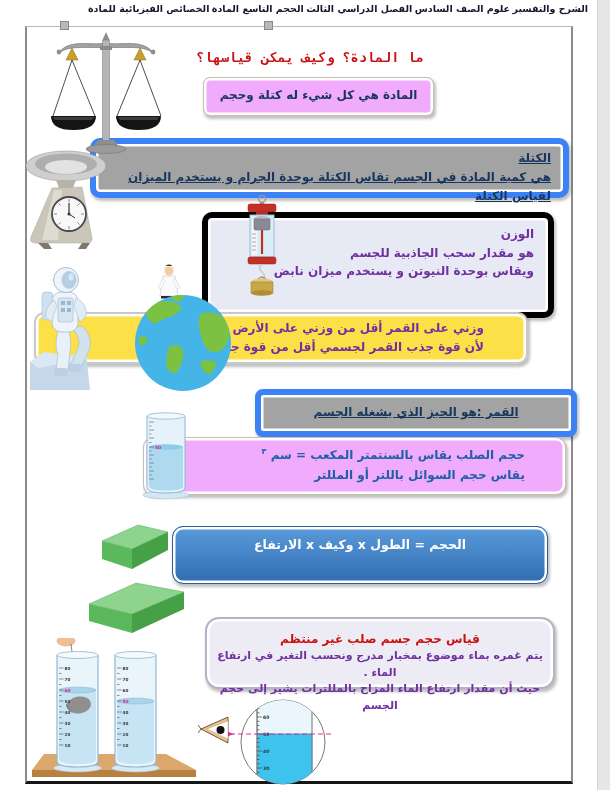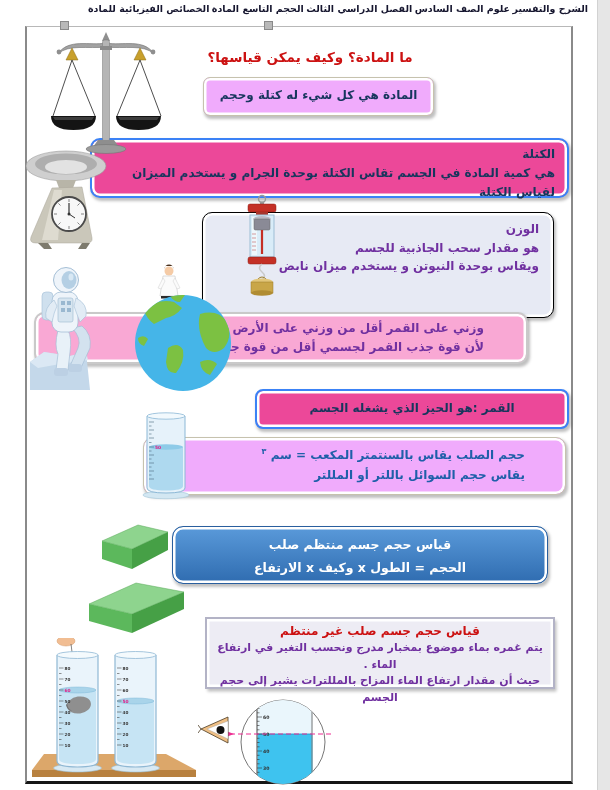--- a/index.html
+++ b/index.html
@@ -10,41 +10,41 @@
         direction:rtl;justify-content:space-between;align-items:center;}
   .tab{font-size:9.5px;font-weight:bold;color:#15152e;white-space:nowrap;cursor:default;}
   
   .page-frame{position:absolute;left:25px;top:26px;width:544px;height:754px;
         border-left:2px solid #8a8a8a;border-right:2px solid #8a8a8a;
         border-top:1px solid #b8b8b8;border-bottom:3px solid #161616;background:transparent;}
   .handle{position:absolute;width:7px;height:7px;background:#b9b9b9;border:1px solid #8a8a8a;top:21px;}
   .strip{position:absolute;left:597px;top:0;width:13px;height:790px;background:#e6e6e6;border-left:1px solid #d2d2d2;}
   
   .title{position:absolute;left:170px;top:40px;width:280px;text-align:center;
-         color:#cc1111;font-size:13.5px;font-weight:bold;direction:rtl;}
+         color:#cc1111;font-size:13.5px;font-weight:bold;direction:rtl;font-family:Liberation Mono, monospace;}
   
   .bubble{position:absolute;border-radius:10px;direction:rtl;font-weight:bold;z-index:1;
           box-shadow:inset 0 0 0 2.5px #fff, 1.5px 2.5px 3px rgba(0,0,0,.25);}
   .cream{background:#f0abfc;border:1px solid #c6c2ae;}
-  .bluegray{background:#ec4899;border:2px solid #3b82f6;color:#17365d;}
+  .bluegray{background:#a3a3a3;border:6px solid #3b82f6;color:#17365d;text-decoration:underline;}
   .navy{color:#17365d;}
   .purple{color:#7030a0;}
   .bluetxt{color:#1f5fa9;}
   .box1{left:203px;top:77px;width:229px;height:37px;line-height:35px;text-align:center;font-size:12px;border-radius:7px;}
   .box2{left:90px;top:138px;width:479px;height:60px;font-size:12px;padding:5px 12px 0 0;box-sizing:border-box;line-height:1.6;}
-  .box3{left:202px;top:212px;width:352px;height:106px;background:#e7eaf4;border:1px solid #000000;
+  .box3{left:202px;top:212px;width:352px;height:106px;background:#e7eaf4;border:6px solid #000000;
         font-size:12px;padding:7px 14px 0 0;box-sizing:border-box;line-height:1.55;}
-  .box4{left:34px;top:312px;width:494px;height:52px;background:#f9a8d4;border:2px solid #c9c9c9;
+  .box4{left:34px;top:312px;width:494px;height:52px;background:#fde047;border:2px solid #c9c9c9;
         font-size:12px;padding:5px 42px 0 0;box-sizing:border-box;line-height:1.55;text-align:right;}
   .box5{left:255px;top:389px;width:310px;height:36px;font-size:12px;line-height:34px;text-align:center;border-radius:8px;}
   .box6{left:143px;top:437px;width:423px;height:58px;font-size:12px;padding:7px 40px 0 16px;box-sizing:border-box;line-height:1.7;text-align:right;}
   .box7{left:172px;top:526px;width:376px;height:58px;border-radius:11px;color:#fff;text-align:center;
         background:linear-gradient(#5a9ada,#2f6cb0);border:1px solid #2a5f9e;font-size:12.5px;padding-top:7px;box-sizing:border-box;line-height:1.8;}
-  .box8{left:205px;top:617px;width:350px;height:72px;background:#edecf4;border:2px solid #b3b3c6;border-radius:0;
-        text-align:center;font-size:11px;padding-top:3px;box-sizing:border-box;line-height:1.5;}
+  .box8{left:205px;top:617px;width:350px;height:72px;background:#edecf4;border:2px solid #b3b3c6;border-radius:14px;
+        text-align:center;font-size:11px;padding-top:11px;box-sizing:border-box;line-height:1.5;}
   .box8 .hd{color:#cc1111;font-size:12px;}
   sup{font-size:8px;}
   .art{position:absolute;z-index:2;}
   svg text{font-family:"DejaVu Sans",sans-serif;font-weight:bold;}
   .tickTxt{fill:#3a3a3a;font-size:4.2px;}
   .tickPink{fill:#e0218a;font-size:4.4px;}
 </style>
 </head>
 <body>
 
@@ -89,21 +89,20 @@
   <div class="bubble bluegray box5">
     <span>القمر :هو الحيز الذي يشغله الجسم</span>
   </div>
 
   <div class="bubble cream bluetxt box6">
     <div><span>حجم الصلب يقاس بالسنتمتر المكعب = سم</span> <sup>٣</sup></div>
     <div>يقاس حجم السوائل  باللتر أو المللتر</div>
   </div>
 
   <div class="bubble box7">
-    <div>قياس حجم جسم منتظم  صلب</div>
     <div>الحجم = الطول x وكيف  x  الارتفاع</div>
   </div>
 
   <div class="bubble box8">
     <div class="hd">قياس حجم جسم صلب غير منتظم</div>
     <div class="purple">يتم غمره بماء موضوع بمخبار مدرج ونحسب التغير في ارتفاع الماء .</div>
     <div class="purple">حيث أن مقدار ارتفاع الماء المزاح بالمللترات يشير إلى حجم الجسم</div>
   </div>
 
   <svg class="art" style="left:50px;top:32px;" width="112" height="122" viewBox="0 0 112 122">

